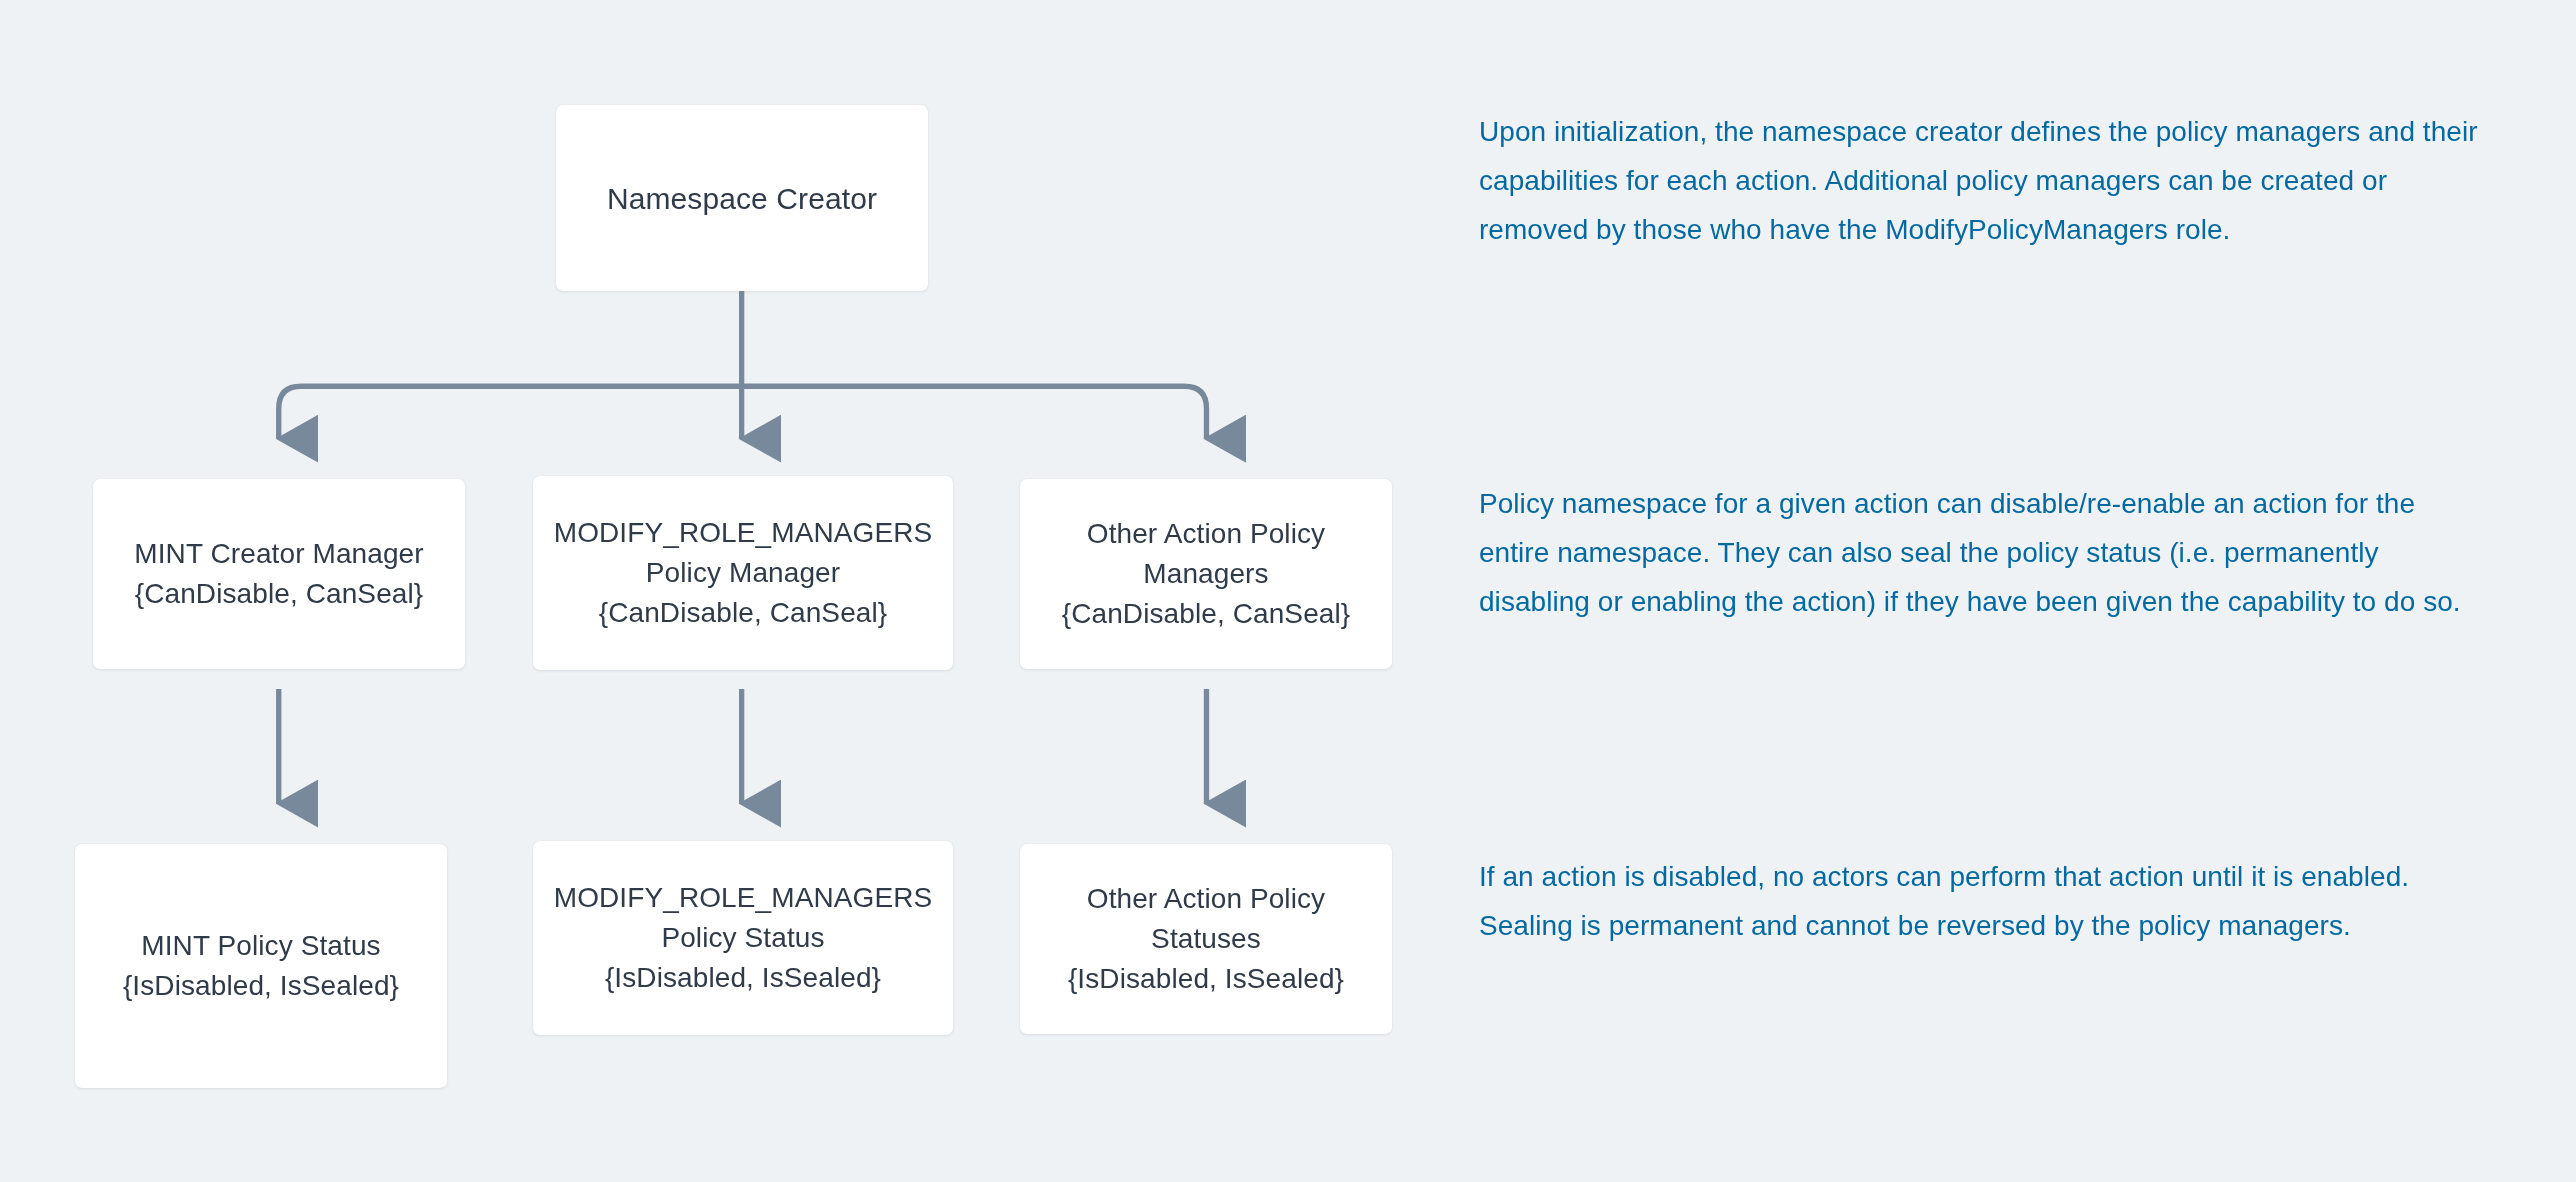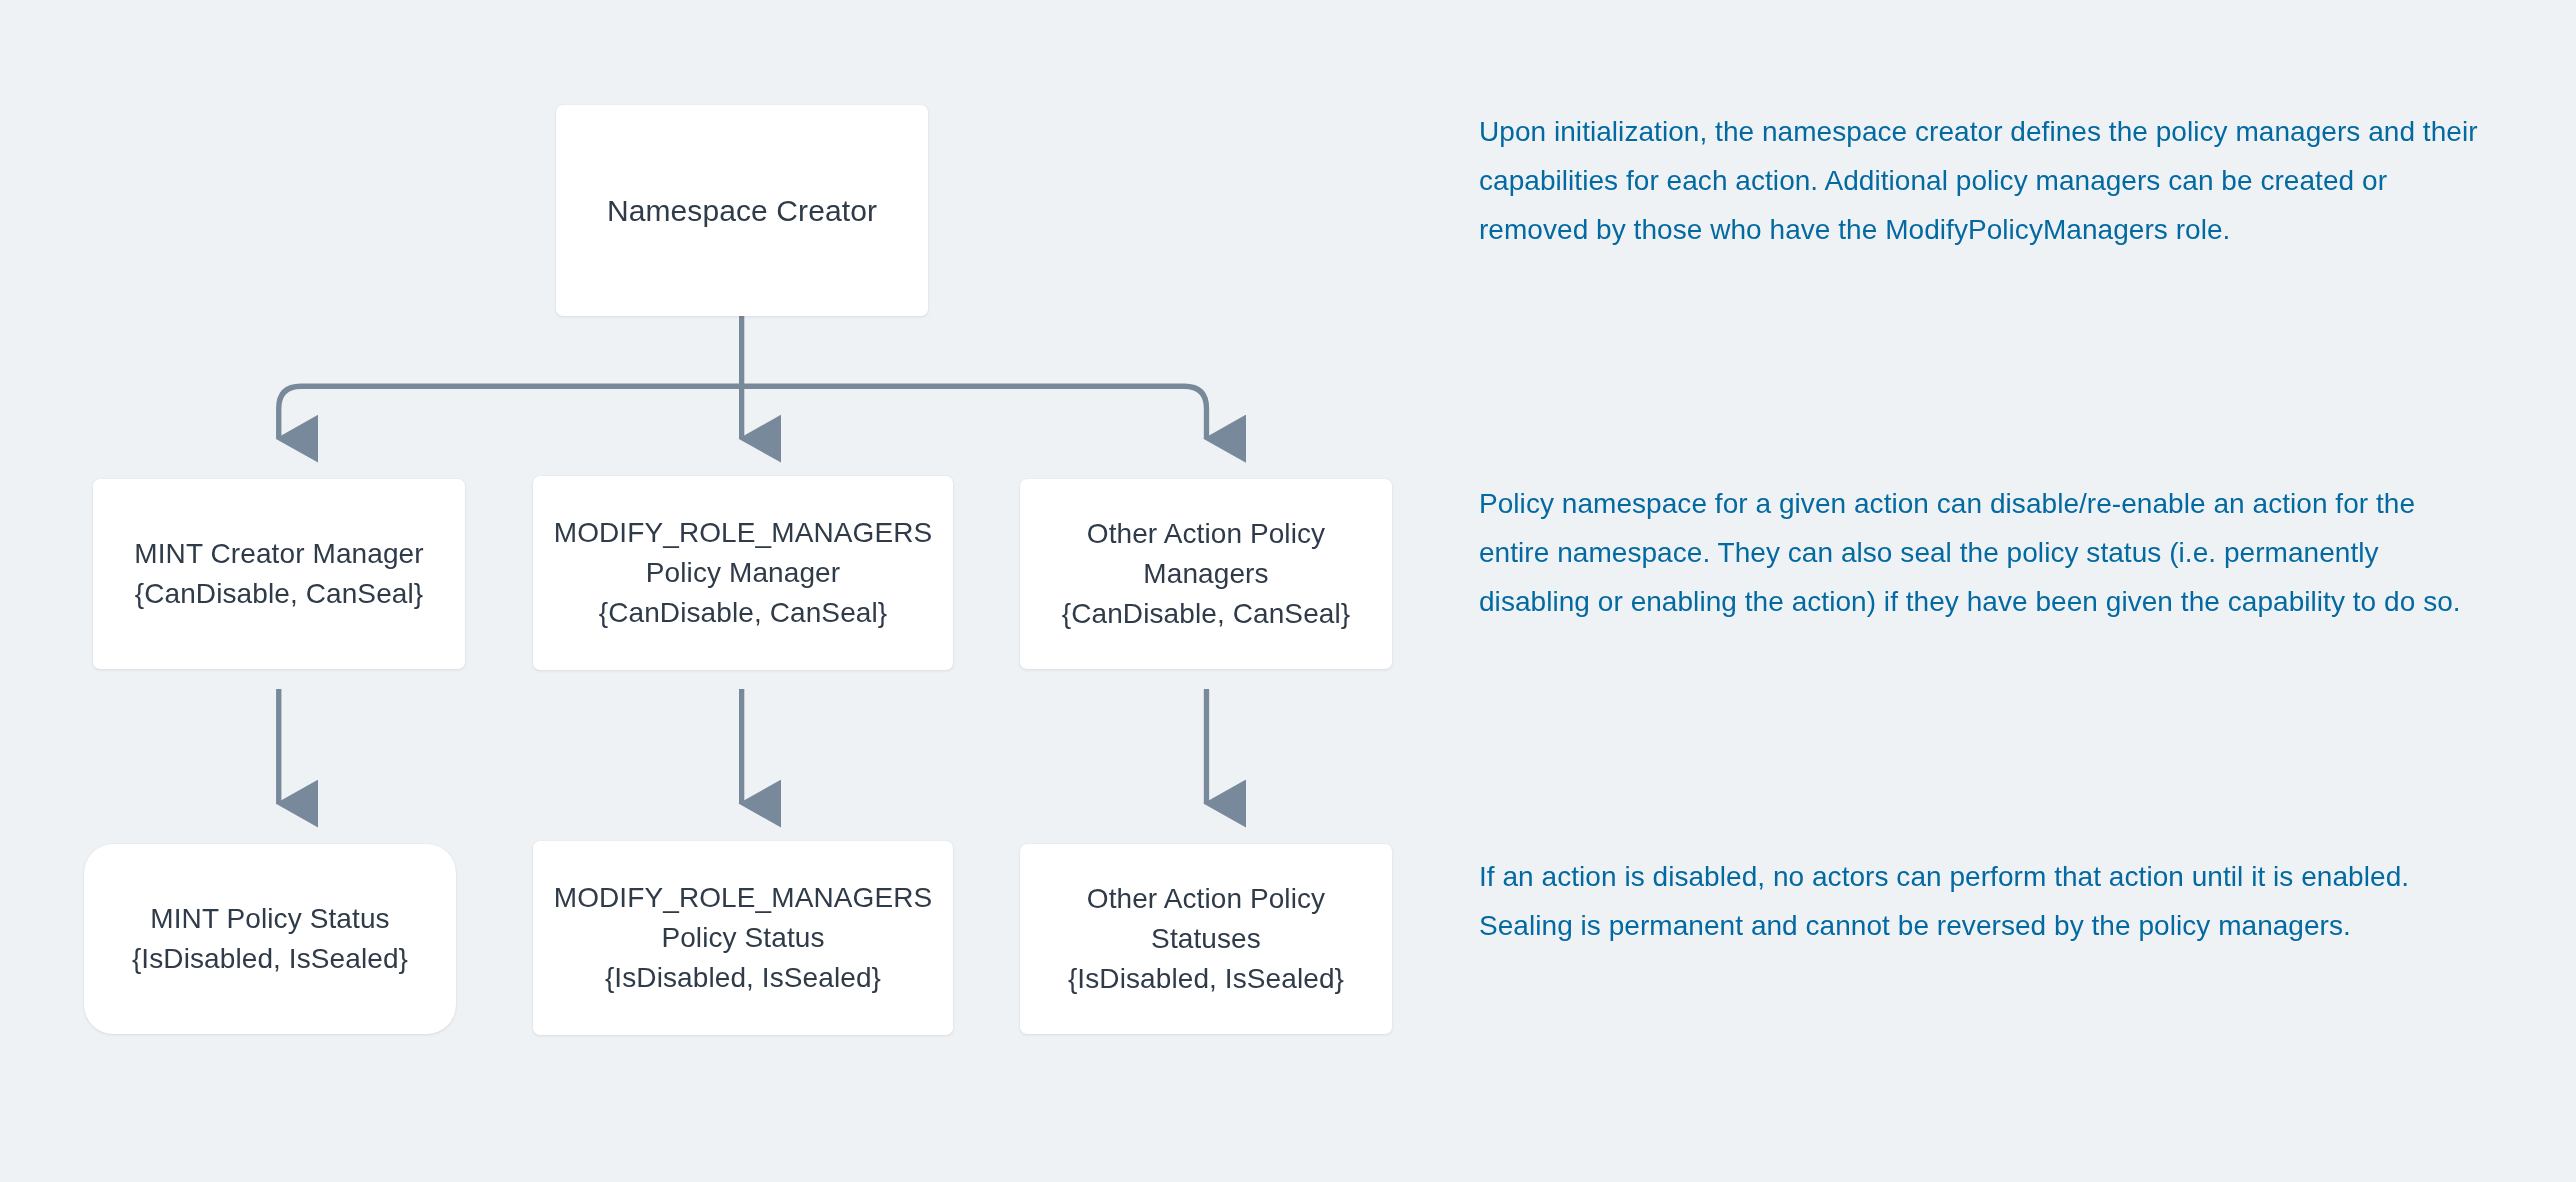--- a/index.html
+++ b/index.html
@@ -45,27 +45,27 @@
     font-size: 28px;
     line-height: 40px;
     letter-spacing: 0.1px;
     white-space: pre-line;
     padding: 0 13.6px;
   }
 
   .node-root .node-text { font-size: 30px; line-height: 41px; }
 
   
-  #node-root      { left: 556px;  top: 105px; width: 372px; height: 211px; }
+  #node-root      { left: 556px;  top: 105px; width: 372px; height: 186px; }
 
   #node-mint-mgr  { left: 93px;   top: 479px; width: 372px; height: 190px; }
   #node-mrm-mgr   { left: 533px;  top: 476px; width: 420px; height: 194px; }
   #node-other-mgr { left: 1020px; top: 479px; width: 372px; height: 190px; }
 
-  #node-mint-st   { left: 84px;   top: 844px; width: 372px; height: 190px; border-radius: 29px; }
+  #node-mint-st   { left: 75px;   top: 844px; width: 372px; height: 244px; }
   #node-mrm-st    { left: 533px;  top: 841px; width: 420px; height: 194px; }
   #node-other-st  { left: 1020px; top: 844px; width: 372px; height: 190px; }
 
   
   .note {
     position: absolute;
     width: 1000px;
     left: 1479px;
     color: #0369a1;
     font-size: 28px;

